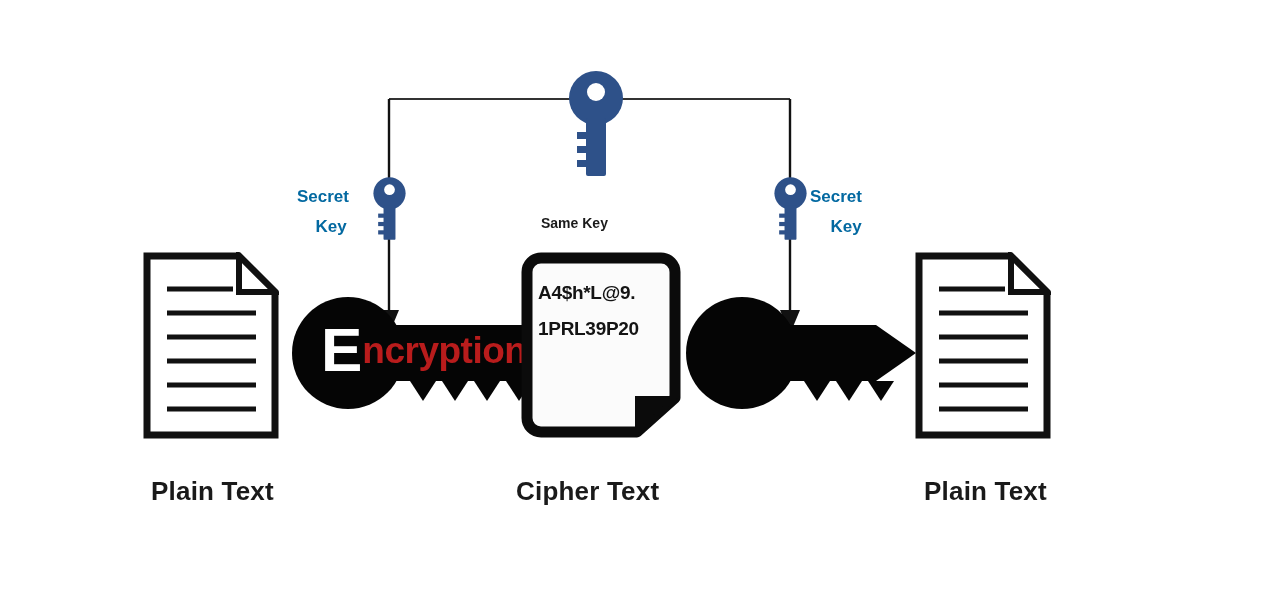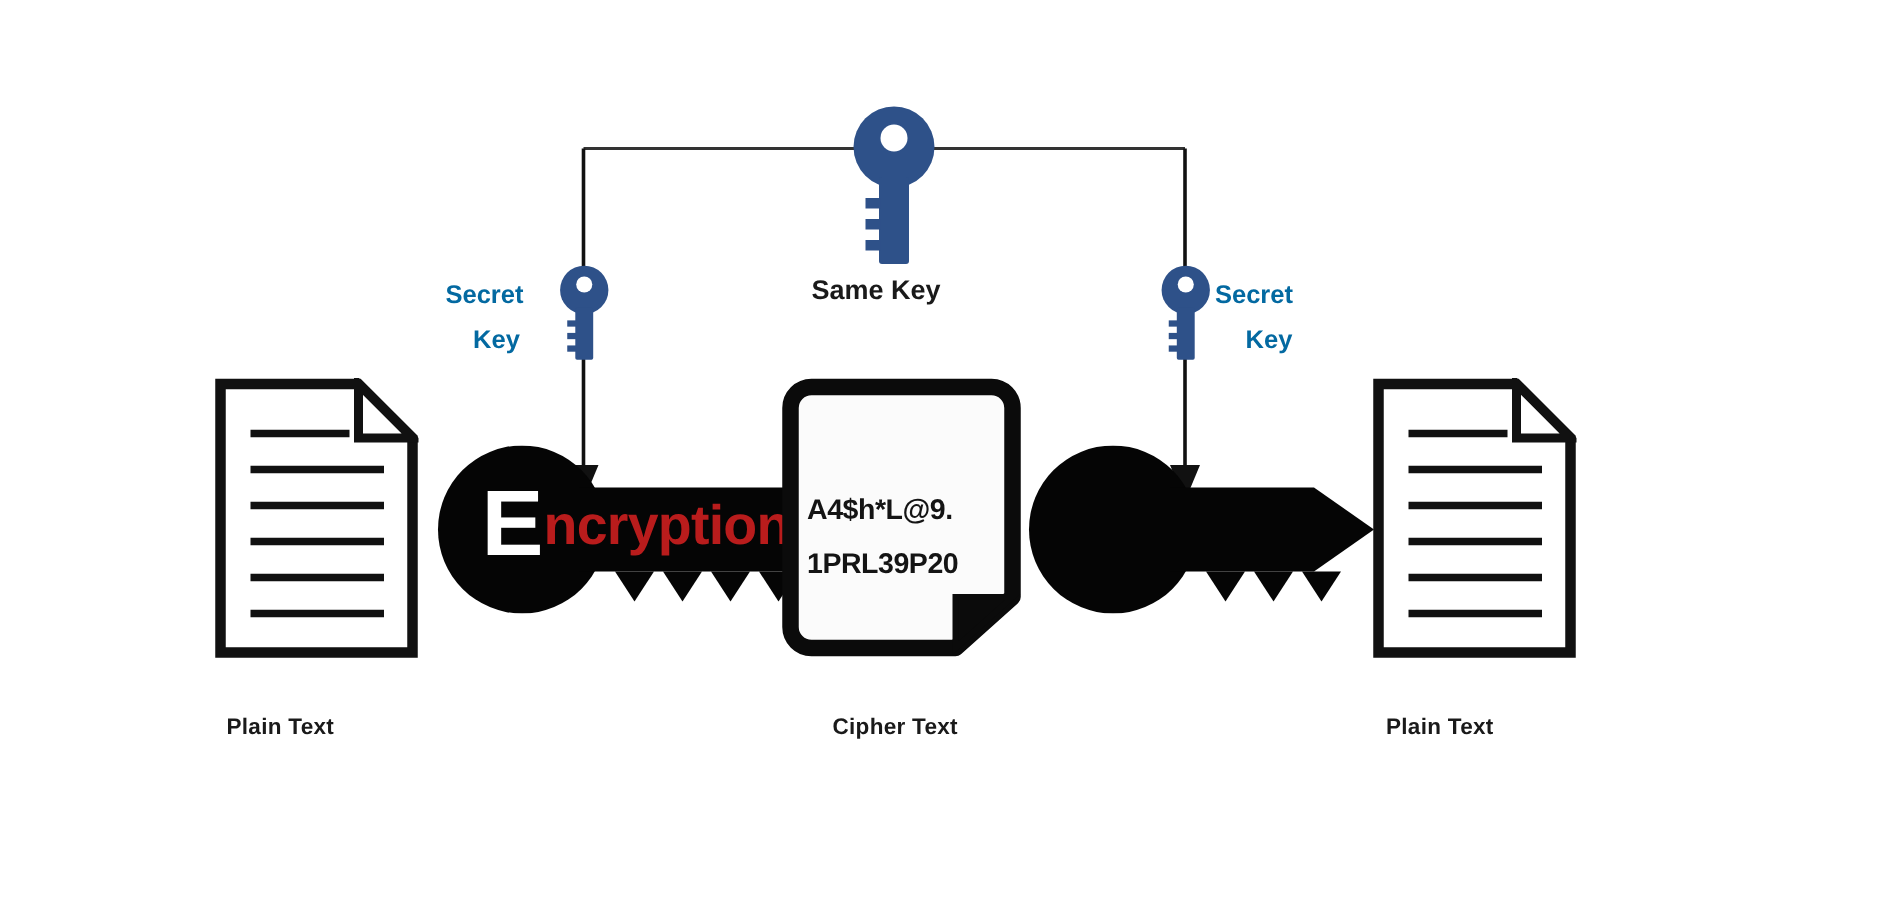--- a/index.html
+++ b/index.html
@@ -16,51 +16,51 @@
     height: 603px;
     background: #ffffff;
     overflow: hidden;
   }
   .abs { position: absolute; }
 
   
   .caption {
     font-family: "Liberation Sans", sans-serif;
     font-weight: bold;
-    font-size: 15px;
+    font-size: 26px;
     color: #1a1a1a;
     letter-spacing: 0.2px;
     white-space: nowrap;
   }
   .small-label {
     font-family: "Liberation Sans", sans-serif;
     font-weight: bold;
     font-size: 17px;
     color: #0369a1;
     line-height: 30px;
     white-space: nowrap;
   }
   .same-key-label {
     font-family: "Liberation Sans", sans-serif;
     font-weight: bold;
-    font-size: 18px;
+    font-size: 14px;
     color: #1a1a1a;
     white-space: nowrap;
+    margin-top: 32px;
   }
 
   
   .cipher-lines {
     font-family: "Liberation Sans", sans-serif;
     font-weight: bold;
     font-size: 19px;
     color: #141414;
     line-height: 36px;
     letter-spacing: -0.3px;
     white-space: nowrap;
-    margin-top: 48px;
   }
 
   
   .keyword-wrap { white-space: nowrap; }
   .keyword-cap {
     font-family: "Liberation Sans", sans-serif;
     font-weight: bold;
     color: #ffffff;
     font-size: 62px;
     line-height: 1;
@@ -165,21 +165,21 @@
   </div>
 
   <svg class="abs" style="left:521px; top:252px;" width="160" height="186" viewBox="0 0 160 186">
     <path d="M20 6 H140 A14 14 0 0 1 154 20 V146 L116 180 H20 A14 14 0 0 1 6 166 V20 A14 14 0 0 1 20 6 Z" fill="#fbfbfb" stroke="#0b0b0b" stroke-width="11" stroke-linejoin="round"></path>
     <path d="M154 146 L116 180 L116 146 Z" fill="#0b0b0b" stroke="#0b0b0b" stroke-width="4" stroke-linejoin="miter"></path>
   </svg>
   <div class="abs cipher-lines" style="left:538px; top:275px;">
     <div>A4$h*L@9.</div>
     <div>1PRL39P20</div>
   </div>
-  <div class="abs caption" style="left:555px; top:476px;">Cipher Text</div>
+  <div class="abs caption" style="left:516px; top:476px;">Cipher Text</div>
 
   <svg class="abs" style="left:684px; top:297px;" width="330" height="112" viewBox="0 0 330 112">
     <g fill="#050505">
       <circle cx="58" cy="56" r="56"></circle>
       <path d="M96 28 H192 L232 56 L192 84 H96 Z"></path>
       <path d="M120 84 L133 104 L146 84 Z"></path>
       <path d="M152 84 L165 104 L178 84 Z"></path>
       <path d="M184 84 L197 104 L210 84 Z"></path>
     </g>
   </svg>

